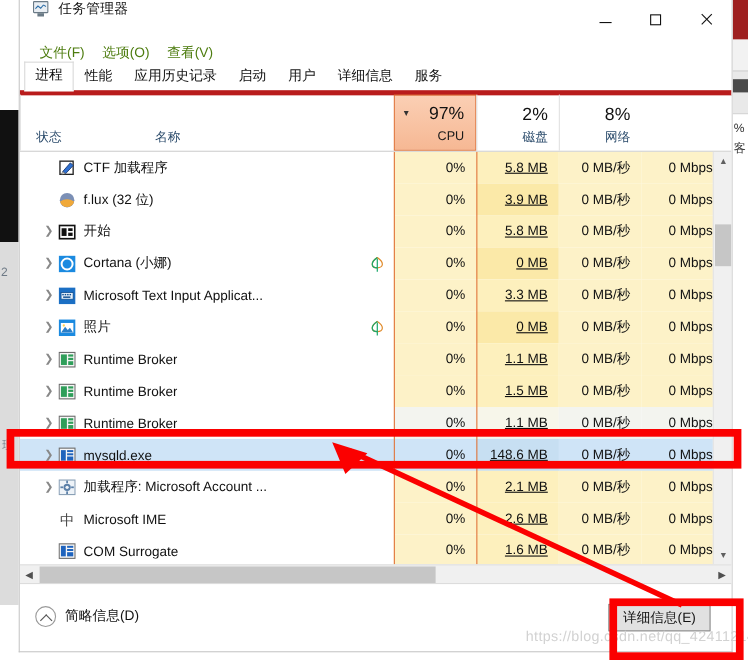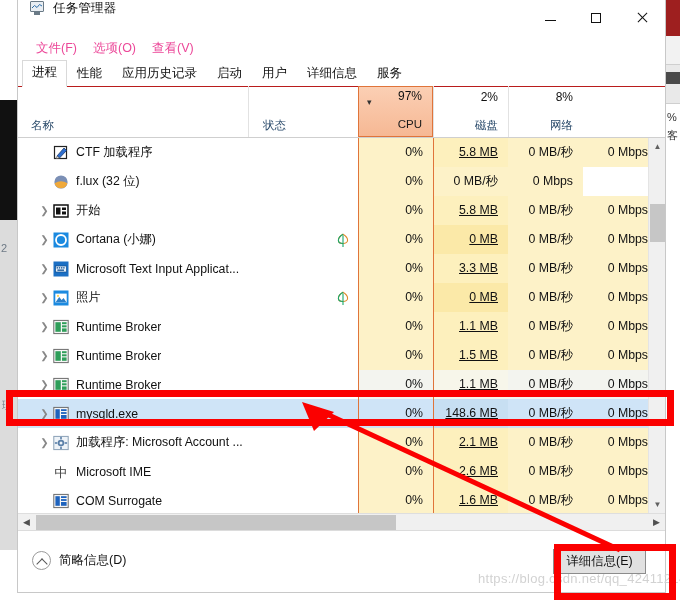--- a/index.html
+++ b/index.html
@@ -149,34 +149,34 @@
   .glyph-close::after { transform: rotate(-45deg); }
 
   
   .menubar {
     height: 25px;
     display: flex;
     align-items: center;
     padding-left: 10px;
     background: #ffffff;
     font-size: 12.5px;
-    color: #ec4899;
+    color: #4d7c0f;
   }
   .menu-item {
     padding: 2px 8px 3px 8px;
     cursor: default;
   }
 
   
   .tabbar {
     height: 26px;
     display: flex;
     align-items: flex-end;
     background: #ffffff;
-    border-bottom: 1px solid #b91c1c;
+    border-bottom: 5px solid #b91c1c;
     padding-left: 4px;
     position: relative;
   }
   .tab {
     font-size: 12.5px;
     color: #111;
     padding: 3px 9px 5px 9px;
     cursor: default;
     border: 1px solid transparent;
     border-bottom: none;
@@ -218,24 +218,24 @@
   .hdr-cell.state { width: 110px; padding-left: 14px; border-left: 1px solid #e2e2e2; }
   .hdr-cell.num   { width: 75px; align-items: flex-end; padding-right: 10px; border-left: 1px solid #e2e2e2; }
   .hdr-cell.cpu {
     background: linear-gradient(#fbcfb4, #f6b894);
     border: 1px solid #e0743a;
     border-bottom: 1px solid #e0743a;
     color: #1a1a1a;
     height: 51px;
   }
   .hdr-pct {
-    font-size: 12px;
+    font-size: 16px;
     color: #1a1a1a;
     line-height: 1;
-    margin-bottom: 17px;
+    margin-bottom: 7px;
     font-weight: normal;
   }
   .hdr-cell.num .hdr-pct { color: #111; }
   .hdr-sub {
     font-size: 11.5px;
     color: #2b4b6b;
     line-height: 1;
   }
   .hdr-cell.cpu .hdr-sub { color: #1a1a1a; }
   .sort-caret {
@@ -515,25 +515,25 @@
       <div class="tab">应用历史记录</div>
       <div class="tab">启动</div>
       <div class="tab">用户</div>
       <div class="tab">详细信息</div>
       <div class="tab">服务</div>
     </div>
 
     <div class="grid">
 
       <div class="hdr">
+        <div class="hdr-cell state">
+          <div class="hdr-sub">状态</div>
+        </div>
         <div class="hdr-cell name">
           <div class="hdr-sub">名称</div>
-        </div>
-        <div class="hdr-cell state">
-          <div class="hdr-sub">状态</div>
         </div>
         <div class="hdr-cell num cpu">
           <div class="sort-caret">▾</div>
           <div class="hdr-pct">97%</div>
           <div class="hdr-sub">CPU</div>
         </div>
         <div class="hdr-cell num">
           <div class="hdr-pct">2%</div>
           <div class="hdr-sub">磁盘</div>
         </div>
@@ -564,20 +564,21 @@
             <div class="cell-name">
               <span class="expander"></span>
               <span class="pico"><svg width="16" height="16" viewBox="0 0 16 16">
                   <circle cx="8" cy="8" r="6.6" fill="#7b8fb5"></circle>
                   <path d="M1.6 9.2a6.6 6.6 0 0 0 12.8 0 12 12 0 0 0-12.8 0z" fill="#f0a93a"></path>
                 </svg></span>
               <span class="nm">f.lux (32 位)</span>
             </div>
             <div class="cell-state"></div>
             <div class="cell-num cpu0">0%</div>
+            <div class="cell-num mem0">3.9 MB</div>
             <div class="cell-num dsk0">0 MB/秒</div>
             <div class="cell-num net0">0 Mbps</div>
           </div>
           <div class="row alt">
             <div class="cell-name">
               <span class="expander">❯</span>
               <span class="pico"><svg width="16" height="16" viewBox="0 0 16 16">
                   <rect x="1" y="2" width="14" height="12" fill="#fff" stroke="#111" stroke-width="1.5"></rect>
                   <rect x="3" y="4.5" width="4.5" height="7" fill="#111"></rect>
                   <rect x="9" y="4.5" width="4" height="2.5" fill="#111"></rect>

